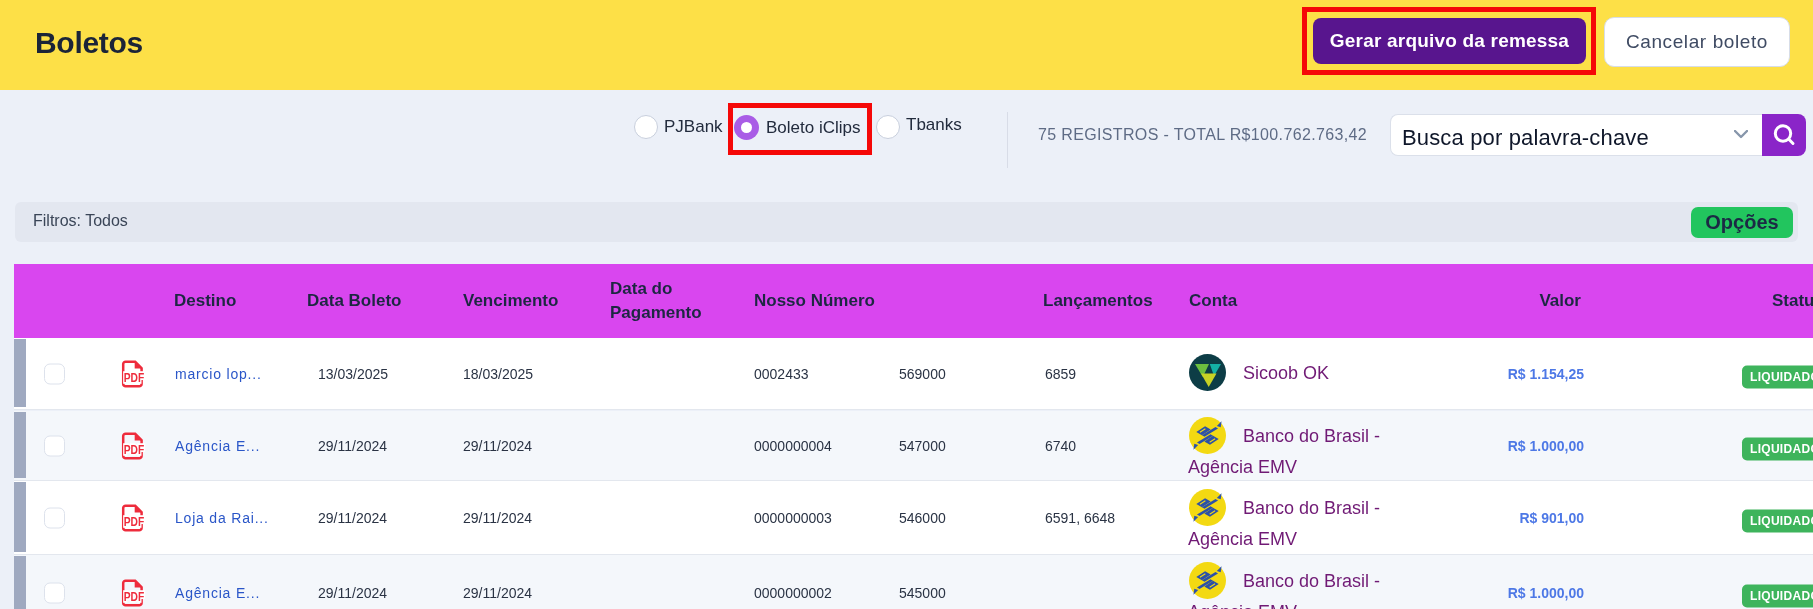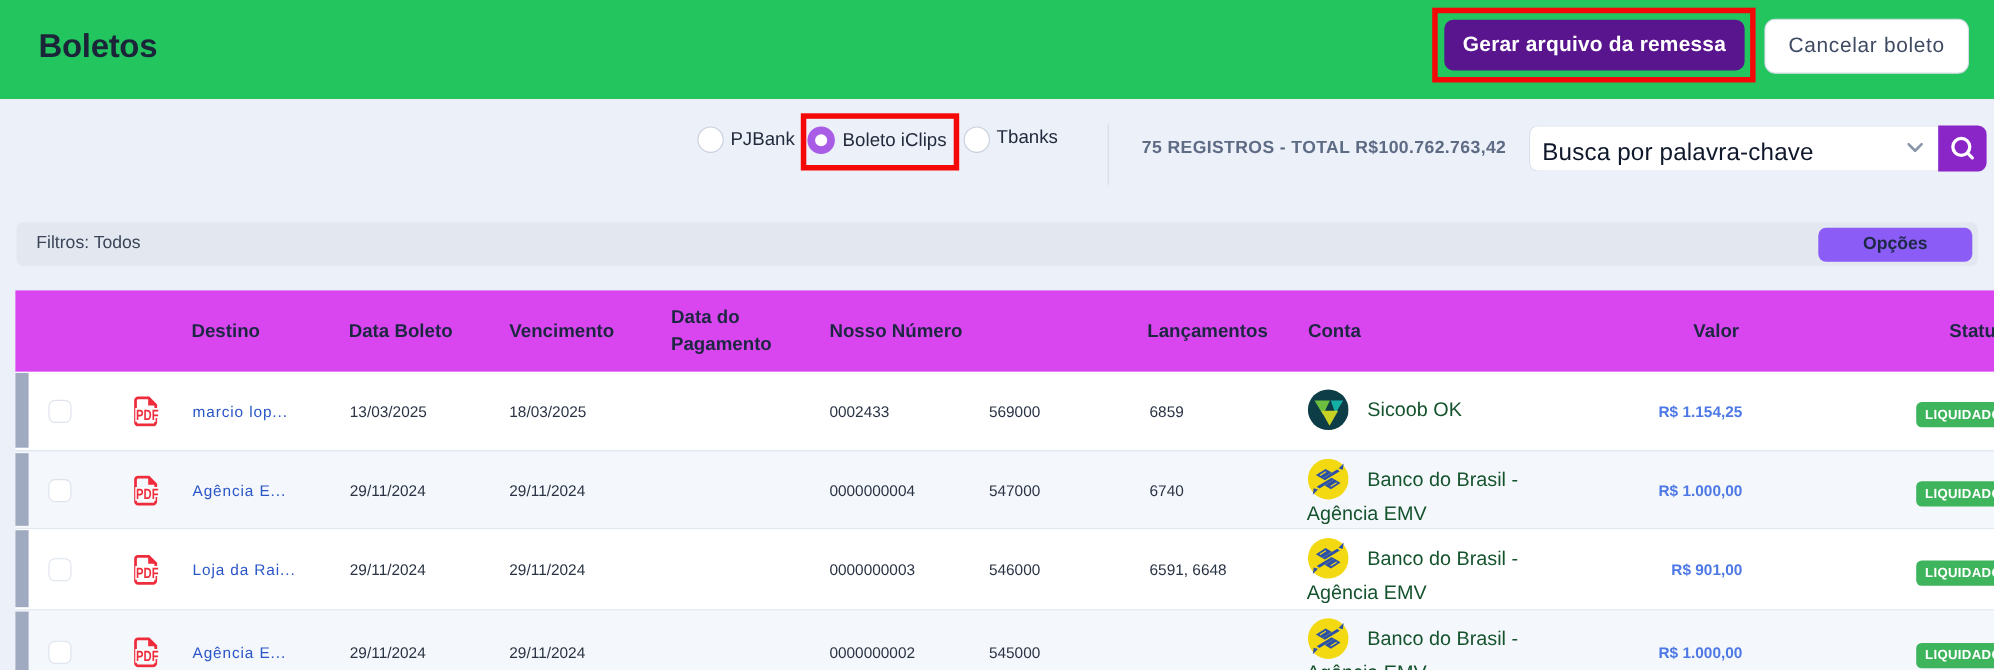--- a/index.html
+++ b/index.html
@@ -1,54 +1,54 @@
 <!DOCTYPE html>
 <html><head>
 <meta charset="utf-8">
 <style>
 *{margin:0;padding:0;box-sizing:border-box}
 html,body{width:1813px;height:609px;overflow:hidden}
 body{font-family:"Liberation Sans",sans-serif;background:#ecf0f8;position:relative}
 .abs{position:absolute}
 
 
-.topbar{position:absolute;left:0;top:0;width:1813px;height:90px;background:#22c55e}
+.topbar{position:absolute;left:0;top:0;width:1813px;height:90px;background:#fde047}
 .title{position:absolute;left:35px;top:26px;font-size:30px;font-weight:bold;color:#1b2438;letter-spacing:-0.3px}
 .redbox1{position:absolute;left:1302px;top:7px;width:294px;height:68px;border:5px solid #f50808}
 .btn-purple{position:absolute;left:1313px;top:18px;width:273px;height:46px;background:#58158e;border-radius:8px;color:#fff;font-size:19px;font-weight:bold;letter-spacing:0.2px;display:flex;align-items:center;justify-content:center}
 .btn-cancel{position:absolute;left:1604px;top:17px;width:186px;height:50px;background:#fff;border:1px solid #d7dde8;border-radius:10px;color:#3f4b63;font-size:19px;font-weight:normal;letter-spacing:0.6px;display:flex;align-items:center;justify-content:center}
 
 
 .radio{position:absolute;width:24px;height:24px;border-radius:50%;background:#fff;border:1.5px solid #c8cfdd}
 .radio-sel{position:absolute;width:25px;height:25px;border-radius:50%;background:#a95ce6}
 .radio-sel::after{content:"";position:absolute;left:7px;top:7px;width:11px;height:11px;border-radius:50%;background:#fff}
 .rlabel{position:absolute;font-size:17px;color:#222b3d;line-height:24px}
 .redbox2{position:absolute;left:728px;top:103px;width:144px;height:52px;border:5px solid #f50808}
 .vdiv{position:absolute;left:1007px;top:112px;width:1px;height:56px;background:#d8dce7}
-.registros{position:absolute;left:1038px;top:126px;font-size:16px;font-weight:bold;color:#5e6b85;letter-spacing:0.35px}
+.registros{position:absolute;left:1038px;top:126px;font-size:16px;font-weight:normal;color:#5e6b85;letter-spacing:0.35px}
 .search{position:absolute;left:1390px;top:114px;width:372px;height:42px;background:#fff;border:1px solid #dbe0ea;border-right:none;border-radius:8px 0 0 8px}
 .search-ph{position:absolute;left:11px;top:10px;font-size:22px;color:#0f172a;letter-spacing:0.15px}
 .search-btn{position:absolute;left:1762px;top:114px;width:44px;height:42px;background:#8a25c8;border-radius:0 8px 8px 0;display:flex;align-items:center;justify-content:center}
 
 
 .filterbar{position:absolute;left:15px;top:202px;width:1783px;height:40px;background:#e3e7f0;border-radius:6px}
 .filtros{position:absolute;left:18px;top:10px;font-size:16px;color:#3a4557}
-.opcoes{position:absolute;right:5px;top:4.5px;width:140px;height:31px;background:#8b5cf6;border-radius:7px;font-size:16px;font-weight:bold;color:#1c2945;display:flex;align-items:center;justify-content:center}
+.opcoes{position:absolute;right:5px;top:4.5px;width:102px;height:31px;background:#22c55e;border-radius:7px;font-size:20px;font-weight:bold;color:#1c2945;display:flex;align-items:center;justify-content:center}
 
 
 .thead{position:absolute;left:14px;top:264px;width:1799px;height:74px;background:#d946ef}
 .th{position:absolute;font-size:17px;font-weight:bold;color:#1d2742;line-height:24px;top:50%;transform:translateY(-50%)}
 .row{position:absolute;left:14px;width:1799px}
 .row::before{content:"";position:absolute;left:0;top:1px;bottom:2px;width:12px;background:#9fa9c0}
 .cell{position:absolute;font-size:14px;color:#2a3344;top:50%;transform:translateY(-50%);white-space:nowrap}
 .link{color:#2a56c8;letter-spacing:0.8px}
 .valor{font-weight:bold;color:#4d78e6}
 .badge{position:absolute;left:1728px;top:calc(50% + 3px);transform:translateY(-50%);background:#3eb45c;color:#fff;font-size:12px;font-weight:bold;padding:4px 8px 5px;border-radius:5px;letter-spacing:0.3px;white-space:nowrap}
 .cb{position:absolute;left:30px;top:50%;transform:translateY(-50%);width:21px;height:21px;background:#fff;border:1.5px solid #dde2ec;border-radius:6px}
-.conta{position:absolute;left:1175px;top:calc(50% + 4px);transform:translateY(-50%);width:300px;font-size:18px;color:#14532d}
+.conta{position:absolute;left:1175px;top:calc(50% + 4px);transform:translateY(-50%);width:300px;font-size:18px;color:#701a75}
 .conta.one{top:calc(50% - 1px)}
 .conta .l1{display:flex;align-items:center;height:37px}
 .conta .l1 svg{flex:0 0 37px}
 .conta .l1 span{margin-left:17px}
 .conta .l2{margin-top:-3px;line-height:31px;margin-left:-1px}
 </style>
 </head>
 <body>
 
 <div class="topbar">
@@ -81,21 +81,21 @@
     </svg>
 </div>
 
 <div class="filterbar">
   <div class="filtros">Filtros: Todos</div>
   <div class="opcoes">Opções</div>
 </div>
 
 <div class="thead">
   <div class="th" style="left:160px">Destino</div>
-  <div class="th" style="left:303px">Data Boleto</div>
+  <div class="th" style="left:293px">Data Boleto</div>
   <div class="th" style="left:449px">Vencimento</div>
   <div class="th" style="left:596px">Data do<br>Pagamento</div>
   <div class="th" style="left:740px">Nosso Número</div>
   <div class="th" style="left:1029px">Lançamentos</div>
   <div class="th" style="left:1175px">Conta</div>
   <div class="th" style="right:232px">Valor</div>
   <div class="th" style="left:1758px">Status</div>
 </div>
 
 <div class="row" style="top:338px;height:72px;background:#fff;border-bottom:1px solid #e3e7ee">

